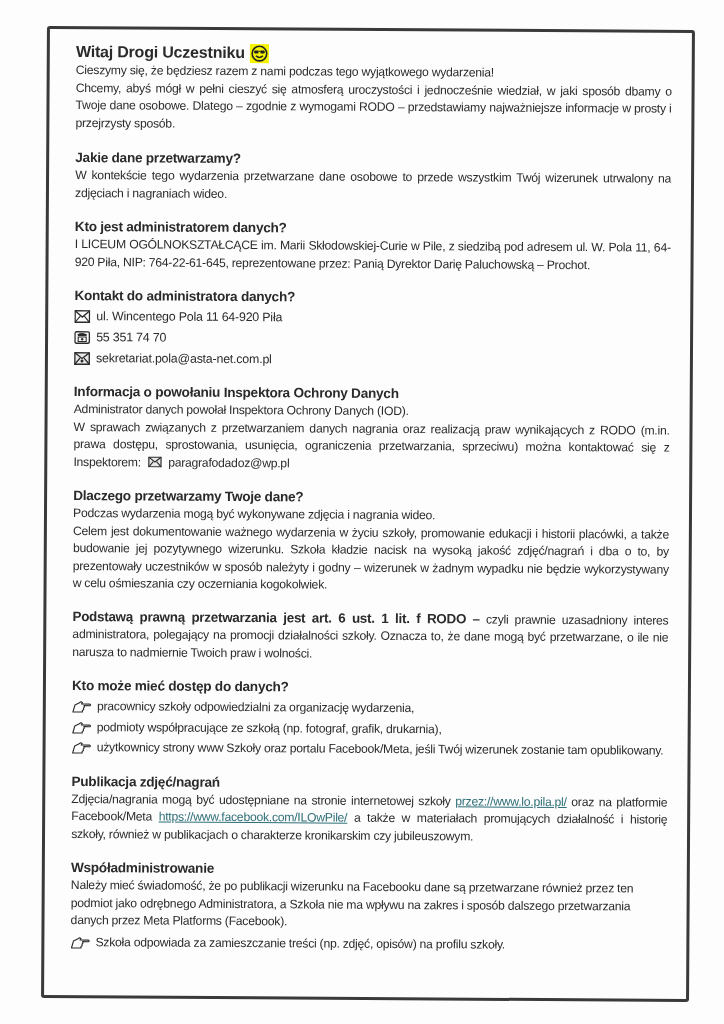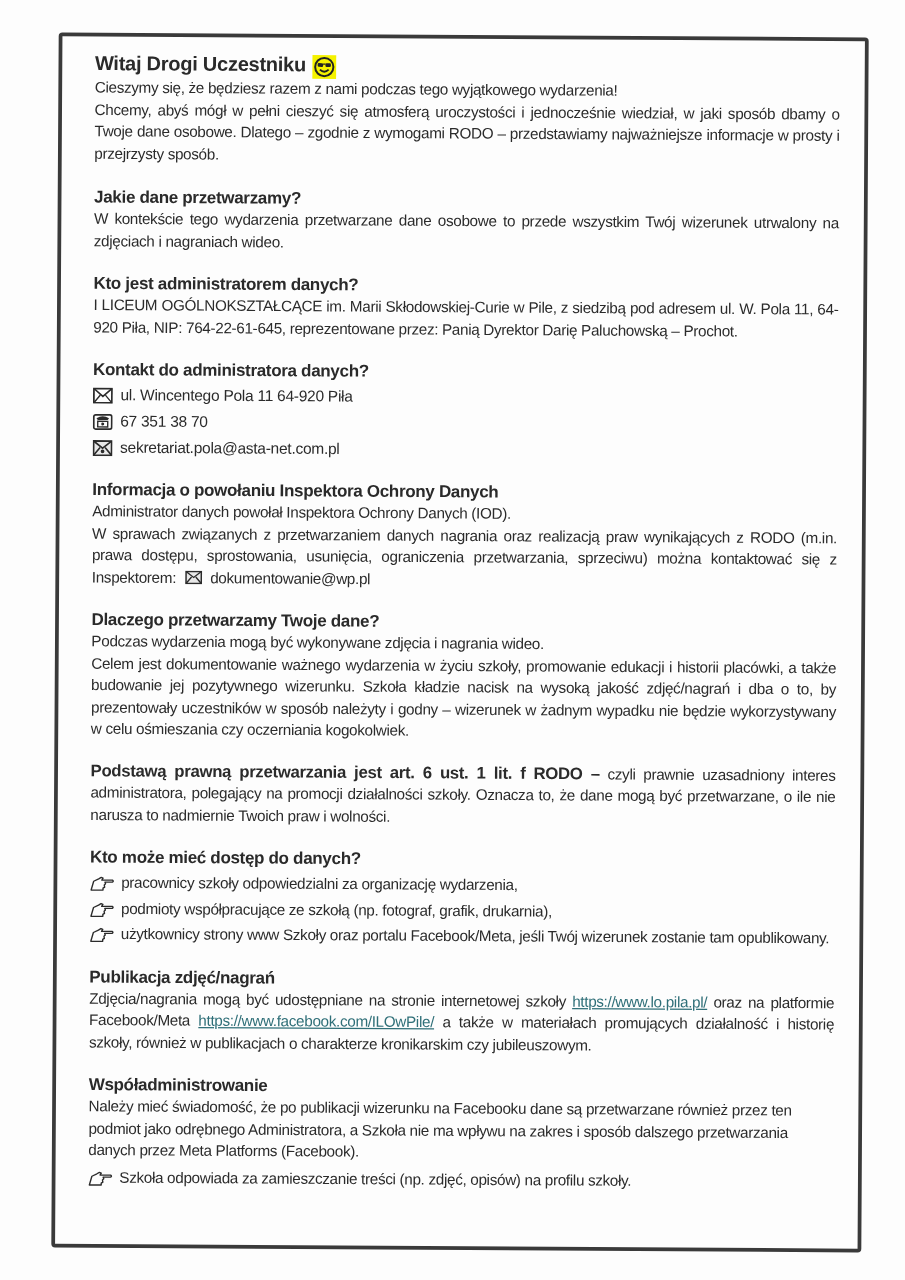--- a/index.html
+++ b/index.html
@@ -154,21 +154,21 @@
       </svg>
       <span>ul. Wincentego Pola 11 64-920 Piła</span>
     </div>
     <div class="icon-line">
       <svg class="ico" viewBox="0 0 16 13">
         <rect x="0.8" y="0.8" width="14.4" height="11.4" rx="1.5" fill="none" stroke="#2b2b2b" stroke-width="1.4"></rect>
         <path d="M3 3.5 Q8 0.5 13 3.5 L12 5 L4 5 Z" fill="#2b2b2b"></path>
         <rect x="4" y="6" width="8" height="4.5" fill="none" stroke="#2b2b2b" stroke-width="1.1"></rect>
         <circle cx="8" cy="8.2" r="1.2" fill="#2b2b2b"></circle>
       </svg>
-      <span>67 351 38 70</span>
+      <span>55 351 74 70</span>
     </div>
     <div class="icon-line">
       <svg class="ico" viewBox="0 0 16 13">
         <rect x="0.8" y="0.8" width="14.4" height="11.4" fill="#e8e8e8" stroke="#2b2b2b" stroke-width="1.4"></rect>
         <path d="M0.8 0.8 L8 6.5 L15.2 0.8" fill="none" stroke="#2b2b2b" stroke-width="1.3"></path>
         <path d="M0.8 12.2 L6 6 M15.2 12.2 L10 6" fill="none" stroke="#2b2b2b" stroke-width="1.3"></path>
         <circle cx="8" cy="9" r="1.5" fill="#2b2b2b"></circle>
       </svg>
       <span>sekretariat.pola@asta-net.com.pl</span>
     </div>
@@ -177,21 +177,21 @@
   <div class="section" style="margin-top:15px">
     <h2>Informacja o powołaniu Inspektora Ochrony Danych</h2>
     <p style="text-align:left">Administrator danych powołał Inspektora Ochrony Danych (IOD).</p>
     <p>
       <span>W sprawach związanych z przetwarzaniem danych nagrania oraz realizacją praw wynikających z RODO (m.in. prawa dostępu, sprostowania, usunięcia, ograniczenia przetwarzania, sprzeciwu) można kontaktować się z Inspektorem:</span>
       <svg class="inline-mail" viewBox="0 0 16 13">
         <rect x="0.8" y="0.8" width="14.4" height="11.4" fill="#e8e8e8" stroke="#2b2b2b" stroke-width="1.4"></rect>
         <path d="M0.8 0.8 L8 6.5 L15.2 0.8" fill="none" stroke="#2b2b2b" stroke-width="1.3"></path>
         <path d="M0.8 12.2 L6 6 M15.2 12.2 L10 6" fill="none" stroke="#2b2b2b" stroke-width="1.3"></path>
       </svg>
-      <span>dokumentowanie@wp.pl</span>
+      <span>paragrafodadoz@wp.pl</span>
     </p>
   </div>
 
   <div class="section">
     <h2>Dlaczego przetwarzamy Twoje dane?</h2>
     <p style="text-align:left">Podczas wydarzenia mogą być wykonywane zdjęcia i nagrania wideo.</p>
     <p>Celem jest dokumentowanie ważnego wydarzenia w życiu szkoły, promowanie edukacji i historii placówki, a także budowanie jej pozytywnego wizerunku. Szkoła kładzie nacisk na wysoką jakość zdjęć/nagrań i dba o to, by prezentowały uczestników w sposób należyty i godny – wizerunek w żadnym wypadku nie będzie wykorzystywany w celu ośmieszania czy oczerniania kogokolwiek.</p>
   </div>
 
   <div class="section" style="margin-top:15px">
@@ -218,21 +218,21 @@
       <svg class="hand" viewBox="0 0 20 12">
         <path d="M1 11 L3 4 L7 2 L9 0.8 L10.5 1.5 L9.5 3 L18 3 Q19.3 3.8 18 4.6 L12 4.6 L12.5 6 L11.5 7 L11.8 8.6 L10.5 9.5 L10.5 11 Z" fill="none" stroke="#2b2b2b" stroke-width="1.1" stroke-linejoin="round"></path>
       </svg>
       <span class="text">użytkownicy strony www Szkoły oraz portalu Facebook/Meta, jeśli Twój wizerunek zostanie tam opublikowany.</span>
     </div>
   </div>
 
   <div class="section">
     <h2>Publikacja zdjęć/nagrań</h2>
     <p>
-      <span>Zdjęcia/nagrania mogą być udostępniane na stronie internetowej szkoły </span><a class="link">https://www.lo.pila.pl/</a><span> oraz na platformie Facebook/Meta </span><a class="link">https://www.facebook.com/ILOwPile/</a><span> a także w materiałach promujących działalność i historię szkoły, również w publikacjach o charakterze kronikarskim czy jubileuszowym.</span>
+      <span>Zdjęcia/nagrania mogą być udostępniane na stronie internetowej szkoły </span><a class="link">przez://www.lo.pila.pl/</a><span> oraz na platformie Facebook/Meta </span><a class="link">https://www.facebook.com/ILOwPile/</a><span> a także w materiałach promujących działalność i historię szkoły, również w publikacjach o charakterze kronikarskim czy jubileuszowym.</span>
     </p>
   </div>
 
   <div class="section">
     <h2>Współadministrowanie</h2>
     <p style="text-align:left">Należy mieć świadomość, że po publikacji wizerunku na Facebooku dane są przetwarzane również przez ten podmiot jako odrębnego Administratora, a Szkoła nie ma wpływu na zakres i sposób dalszego przetwarzania danych przez Meta Platforms (Facebook).</p>
     <div class="bullet" style="margin-top:4px">
       <svg class="hand" viewBox="0 0 20 12">
         <path d="M1 11 L3 4 L7 2 L9 0.8 L10.5 1.5 L9.5 3 L18 3 Q19.3 3.8 18 4.6 L12 4.6 L12.5 6 L11.5 7 L11.8 8.6 L10.5 9.5 L10.5 11 Z" fill="none" stroke="#2b2b2b" stroke-width="1.1" stroke-linejoin="round"></path>
       </svg>

